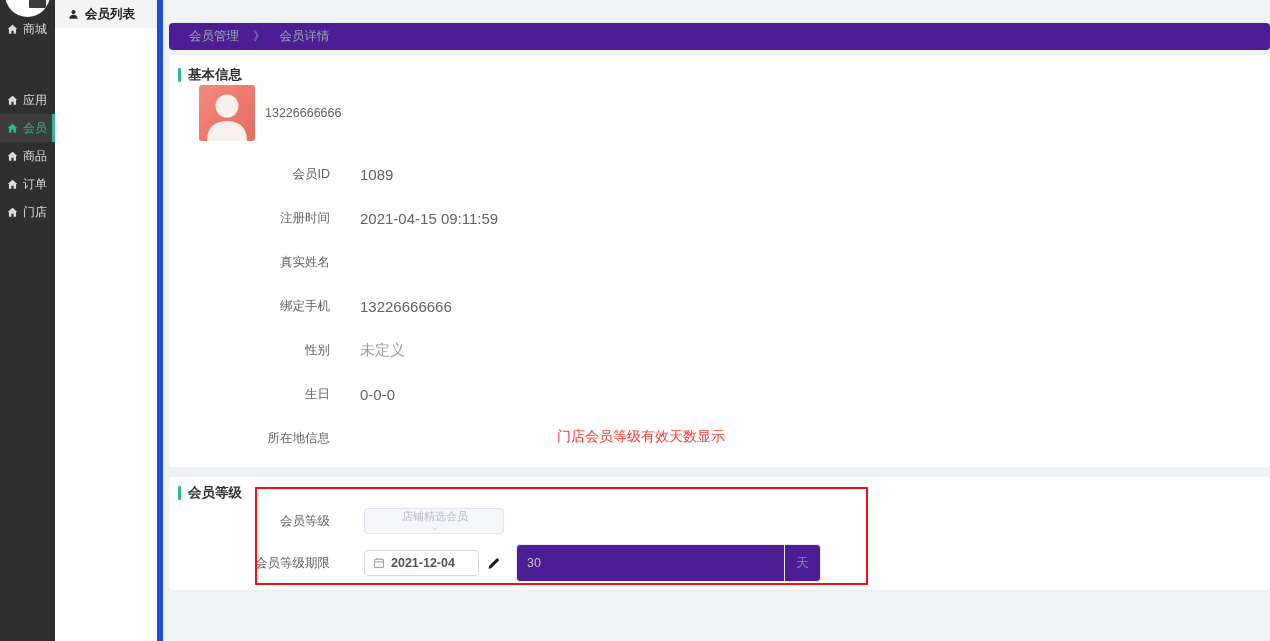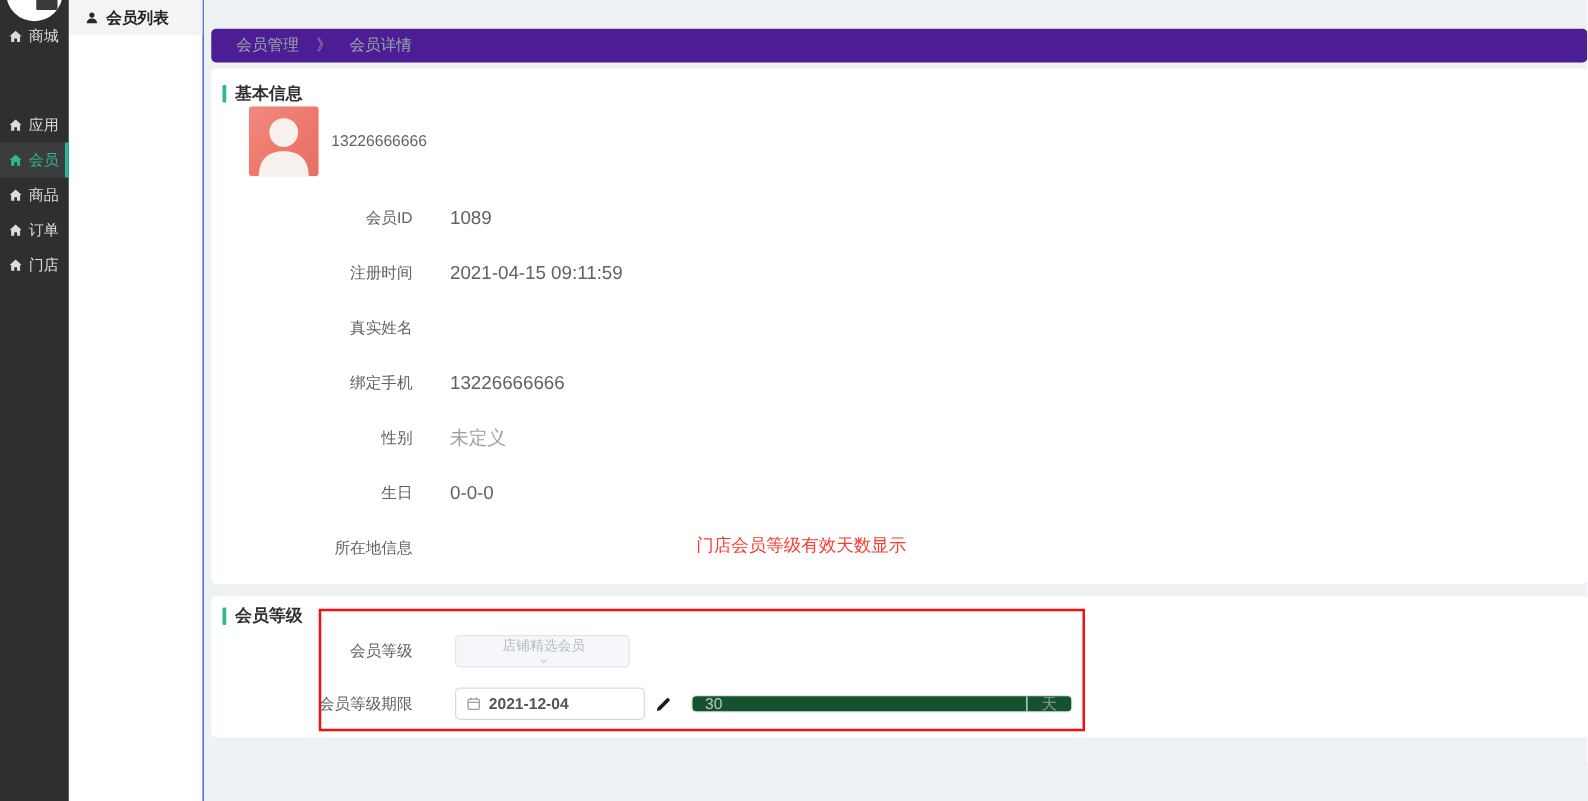--- a/index.html
+++ b/index.html
@@ -11,21 +11,21 @@
   .sidebar { position:relative; width:55px; flex-shrink:0; background:#2f2f2f; }
   .logo-circle { position:absolute; top:-28px; left:5px; width:45px; height:45px; border-radius:50%; background:#fff; overflow:hidden; }
   .logo-chip { position:absolute; left:24px; top:27px; width:17px; height:9px; background:#3a3a3a; border-radius:1px; }
   .menu { padding-top:15px; }
   .menu-item { height:28px; display:flex; align-items:center; gap:5px; padding-left:7px; color:#dcdcdc; font-size:12px; cursor:pointer; }
   .menu-item svg { width:11px; height:11px; flex-shrink:0; }
   .menu-item.active { background:#3c3c3c; color:#2cb796; border-right:3px solid #2cb796; padding-right:0; }
   .menu-spacer { height:43px; }
 
   
-  .submenu { width:108px; flex-shrink:0; background:#fff; border-right:1px solid #1d4ed8; }
+  .submenu { width:108px; flex-shrink:0; background:#fff; border-right:6px solid #1d4ed8; }
   .submenu-item { height:28px; background:#f4f4f4; display:flex; align-items:center; gap:6px; padding-left:13px; font-size:12.5px; font-weight:bold; color:#222; cursor:pointer; }
 
   
   .main { flex:1; min-width:0; padding:23px 0 0 6px; display:flex; flex-direction:column; }
   .breadcrumb { height:27px; background:#4c1d95; border-radius:4px; display:flex; align-items:center; gap:14px; padding-left:20px; font-size:12.5px; color:#96aba4; margin-bottom:5px; }
   .card { background:#fff; border-radius:4px; }
   .card-basic { height:412px; padding-top:12px; }
   .sec-header { display:flex; align-items:center; gap:7px; padding-left:9px; height:16px;text-align:center; }
   .sec-bar { width:3px; height:14px; background:#2cb796; border-radius:1px; }
   .sec-title { font-size:13.5px; font-weight:bold; color:#303133; }
@@ -39,23 +39,23 @@
 
   .frows { margin-top:11px; }
   .frow { height:44px; display:flex; align-items:center; }
   .fvalue { margin-left:30px; font-size:15px; color:#606266; min-height:14px; }
   .fvalue.muted { color:#9aa0a6; }
 
   .card-level { height:113px; margin-top:10px; padding-top:9px; }
   .card-level .sec-header { height:14px; }
   .lrow { height:42px; display:flex; align-items:center; }
   .sel { width:140px; height:26px; margin-left:34px; display:flex; align-items:center; justify-content:space-between; padding:0 8px 0 10px; background:#f5f7fa; border:1px solid #e2e6ec; border-radius:4px; color:#b4bac4; font-size:11px; cursor:not-allowed;flex-direction:column; }
-  .date-input { width:152px; height:26px; margin-left:34px; border:1px solid #d5dae2; border-radius:4px; background:#fff; display:flex; align-items:center; gap:6px; padding:0 8px; color:#4f545b; font-weight:bold; font-size:12.5px; cursor:pointer; }
+  .date-input { width:115px; height:26px; margin-left:34px; border:1px solid #d5dae2; border-radius:4px; background:#fff; display:flex; align-items:center; gap:6px; padding:0 8px; color:#4f545b; font-weight:bold; font-size:12.5px; cursor:pointer; }
   .pencil { margin-left:8px; display:flex; cursor:pointer; }
-  .days-group { margin-left:16px; height:14px; display:flex; border:1px solid #e2e6ec; border-radius:4px; background:#14532d; overflow:hidden; }
+  .days-group { margin-left:16px; height:38px; display:flex; border:1px solid #e2e6ec; border-radius:4px; background:#4c1d95; overflow:hidden; }
   .days-input { width:267px; display:flex; align-items:center; padding-left:10px; color:#c0c4cc; font-size:12.5px; cursor:not-allowed; }
   .days-append { width:36px; border-left:1px solid #e2e6ec; display:flex; align-items:center; justify-content:center; color:#8f959e; font-size:12.5px; }
 
   .card-footer { height:60px; margin-top:6px; padding-top:7px; }
   .submit-btn { margin-left:566px; background:#2eb692; color:#fff; border:none; border-radius:3px; padding:7px 15px; font-size:12.5px; cursor:pointer; }
 
   
   .red-rect { position:absolute; left:255px; top:487px; width:613px; height:98px; border:2px solid #f50f0f; pointer-events:none; }
   .red-note { position:absolute; left:557px; top:428px; font-size:14px; color:#fc3a2d; pointer-events:none; }
 </style>

